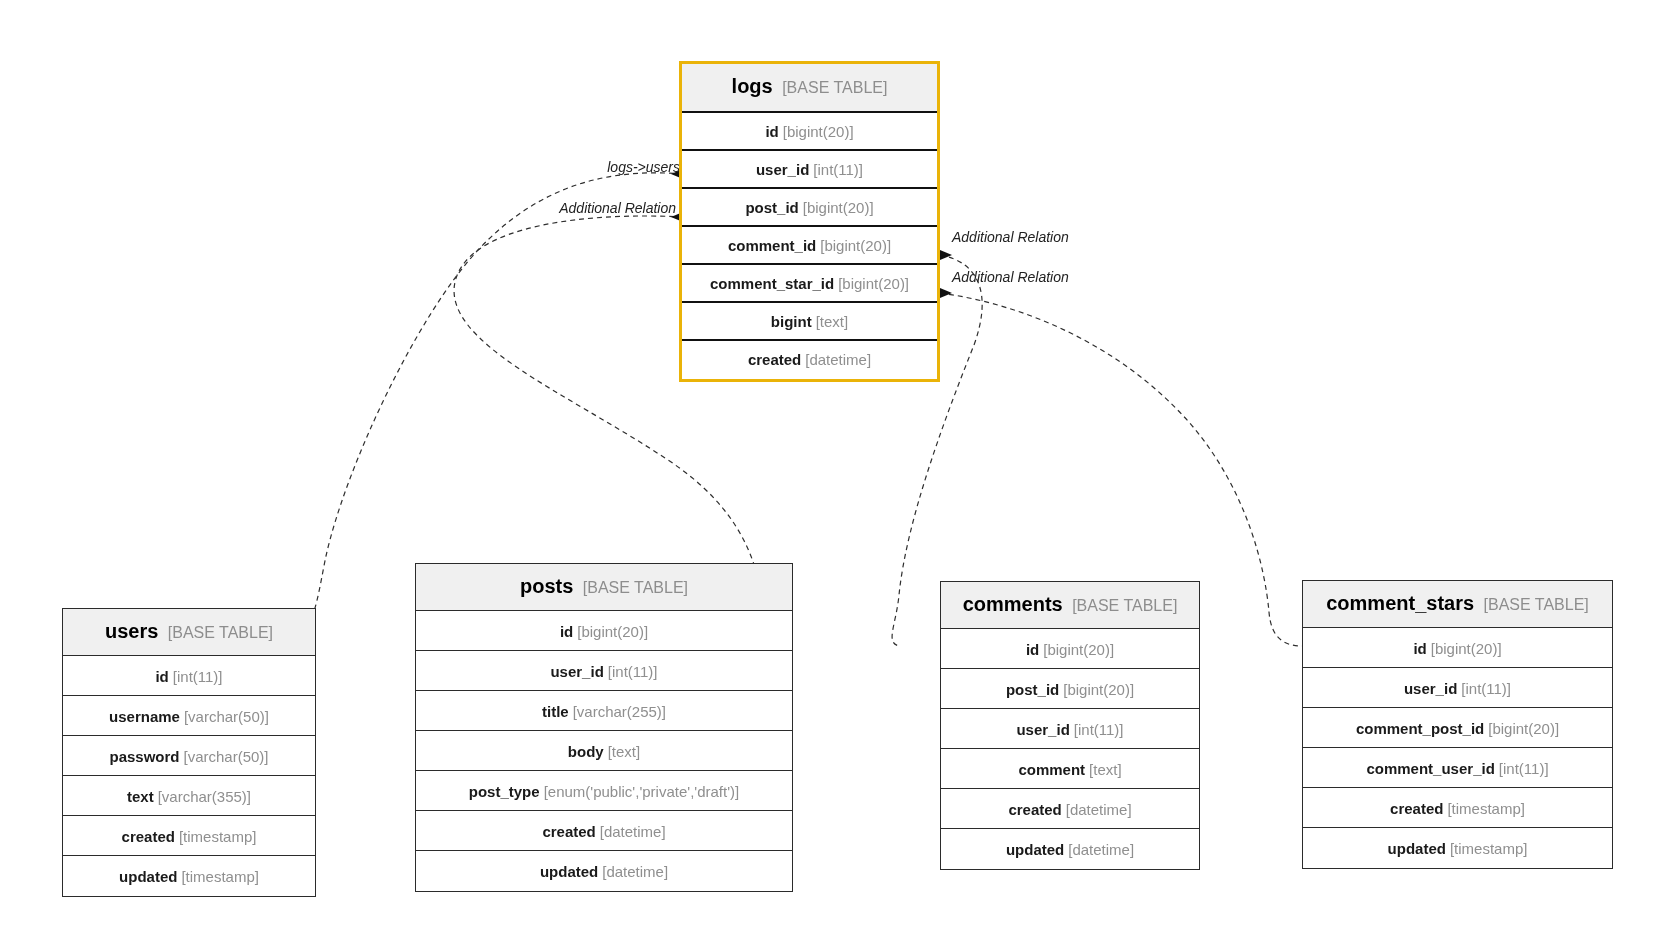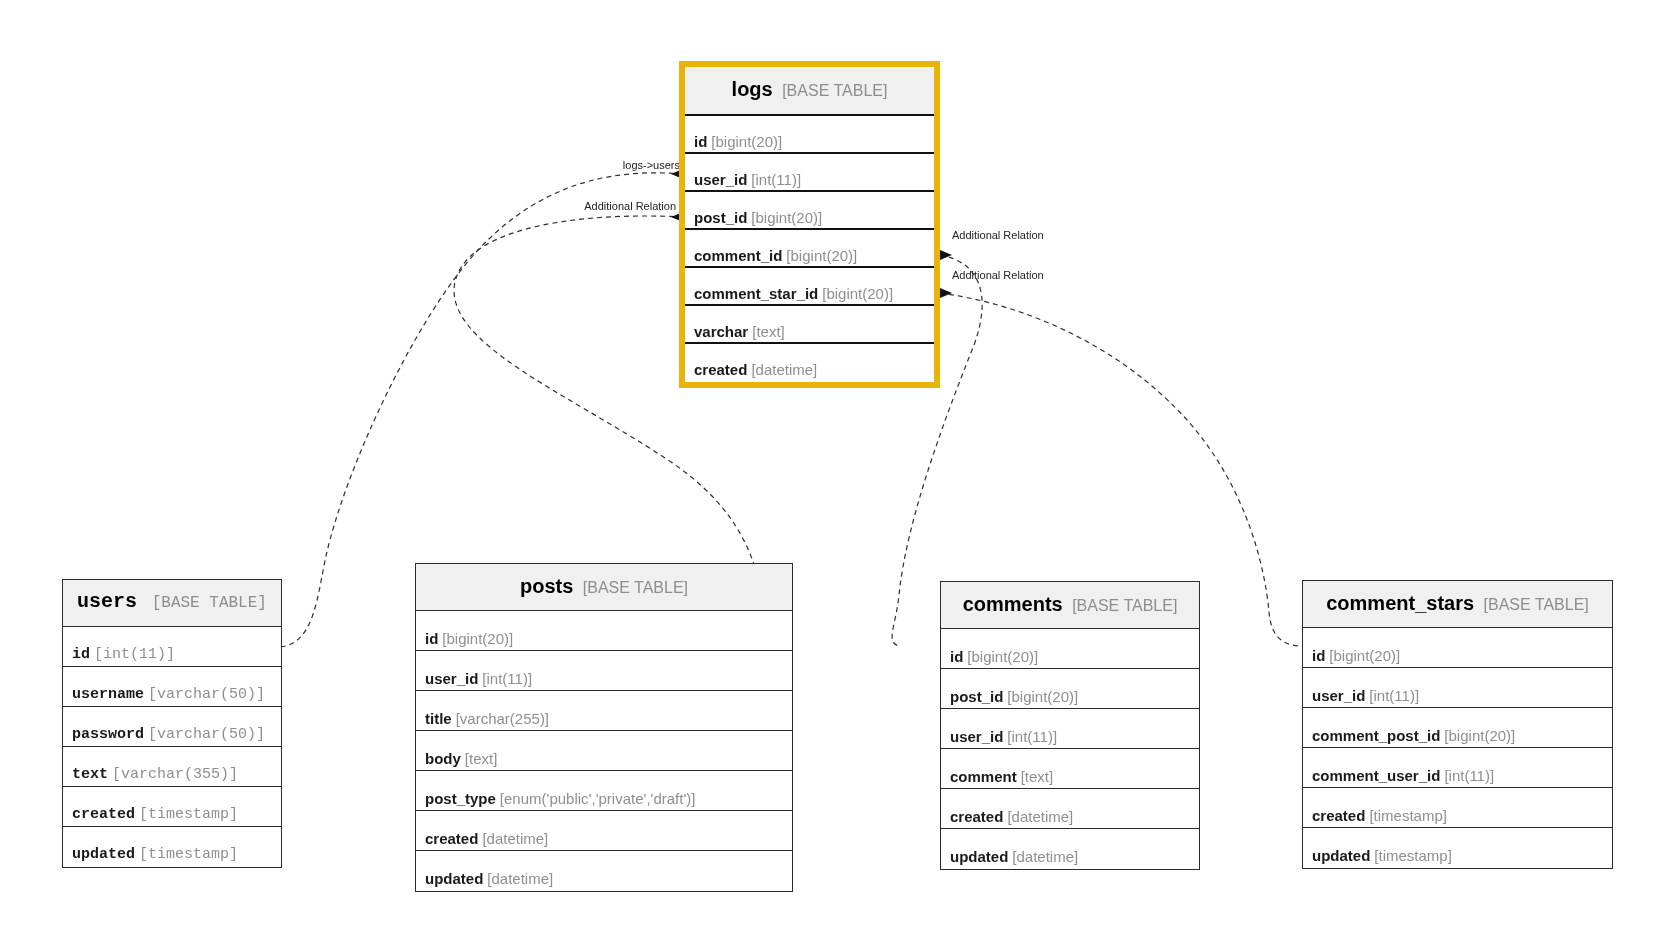--- a/index.html
+++ b/index.html
@@ -17,40 +17,41 @@
     box-sizing:border-box;
   }
   .db-table .hdr{
     background:#f0f0f0;border-bottom:1px solid #2b2b2b;text-align:center;
     height:46px;line-height:44px;white-space:nowrap;overflow:hidden;
   }
   .db-table .tname{font-size:20px;font-weight:bold;color:#000;}
   .db-table .badge{font-size:16px;color:#8d8d8d;margin-left:5px;}
   .db-table .row{
     height:40px;line-height:39px;border-bottom:1px solid #2b2b2b;
-    padding:8px 9px;box-sizing:border-box;white-space:nowrap;overflow:hidden;
+    padding:1px 9px;box-sizing:border-box;white-space:nowrap;overflow:hidden;
     font-size:15px;
+    text-align:center;
   }
   .db-table .row:last-child{border-bottom:none;}
   .fname{font-weight:bold;color:#1a1a1a;}
   .ftype{color:#8f8f8f;margin-left:4px;}
 
   
-  #t-logs{left:679px;top:61px;width:261px;border:6px solid #eab308;}
+  #t-logs{left:679px;top:61px;width:261px;border:3px solid #eab308;}
   #t-logs .hdr{height:47px;line-height:45px;border-bottom:2px solid #111;}
   #t-logs .row{height:38px;line-height:36px;border-bottom:2px solid #111;}
   #t-logs .row:last-child{border-bottom:none;}
 
-  #t-users{left:62px;top:579px;width:220px;font-family:Liberation Mono, monospace;}
+  #t-users{left:62px;top:608px;width:254px;}
   #t-posts{left:415px;top:563px;width:378px;}
   #t-comments{left:940px;top:581px;width:260px;}
   #t-stars{left:1302px;top:580px;width:311px;}
 
   .rel-label{
-    position:absolute;font-size:11px;color:#222;white-space:nowrap;
+    position:absolute;font-size:14px;color:#222;white-space:nowrap;font-style:italic;
   }
   #rl-0{right:995px;top:159px;text-align:right;}
   #rl-1{right:999px;top:200px;text-align:right;}
   #rl-2{left:952px;top:229px;}
   #rl-3{left:952px;top:269px;}
 </style>
 </head>
 <body>
 
 <div class="canvas">
@@ -74,21 +75,21 @@
   <div class="db-table" id="t-logs">
     <div class="hdr">
       <span class="tname">logs</span>
       <span class="badge">[BASE TABLE]</span>
     </div>
     <div class="row"><span class="fname">id</span><span class="ftype">[bigint(20)]</span></div>
     <div class="row"><span class="fname">user_id</span><span class="ftype">[int(11)]</span></div>
     <div class="row"><span class="fname">post_id</span><span class="ftype">[bigint(20)]</span></div>
     <div class="row"><span class="fname">comment_id</span><span class="ftype">[bigint(20)]</span></div>
     <div class="row"><span class="fname">comment_star_id</span><span class="ftype">[bigint(20)]</span></div>
-    <div class="row"><span class="fname">varchar</span><span class="ftype">[text]</span></div>
+    <div class="row"><span class="fname">bigint</span><span class="ftype">[text]</span></div>
     <div class="row"><span class="fname">created</span><span class="ftype">[datetime]</span></div>
   </div>
 
   <div class="db-table" id="t-users">
     <div class="hdr">
       <span class="tname">users</span>
       <span class="badge">[BASE TABLE]</span>
     </div>
     <div class="row"><span class="fname">id</span><span class="ftype">[int(11)]</span></div>
     <div class="row"><span class="fname">username</span><span class="ftype">[varchar(50)]</span></div>

